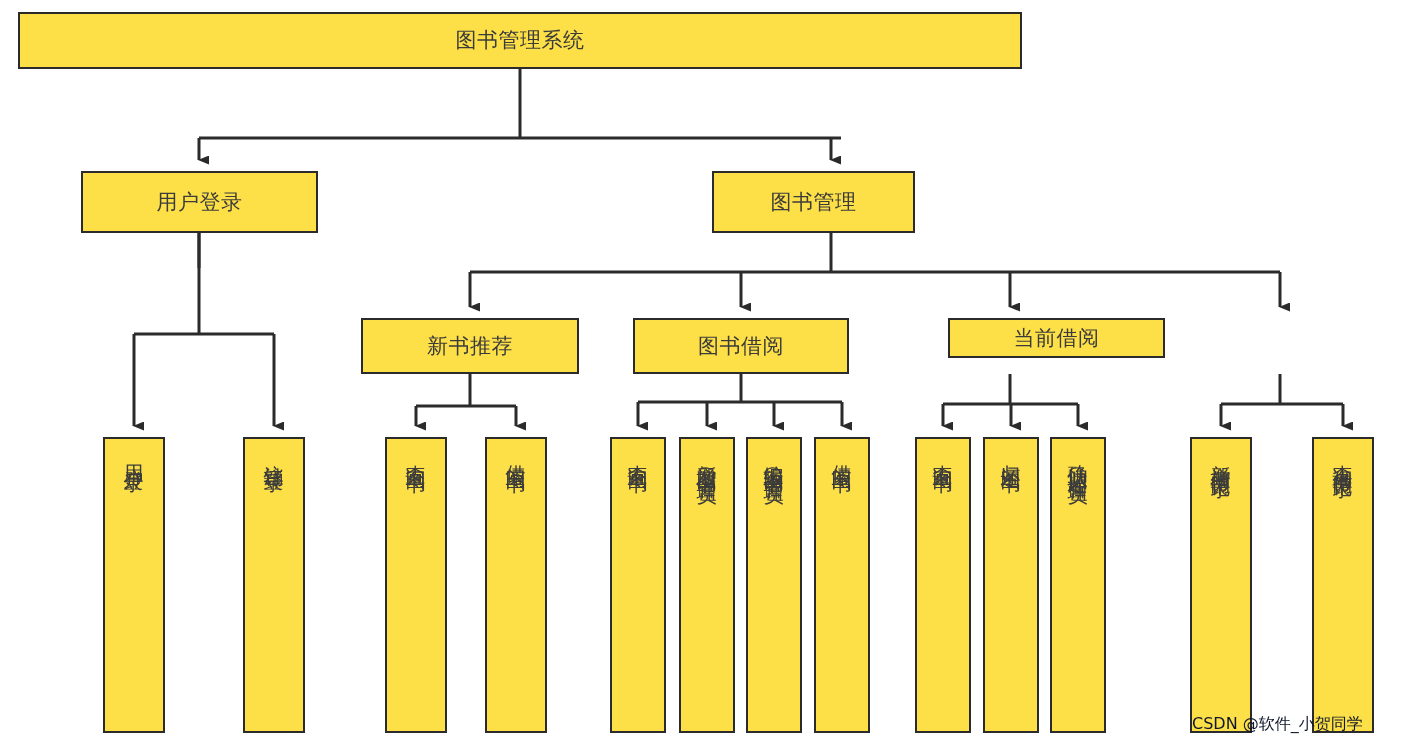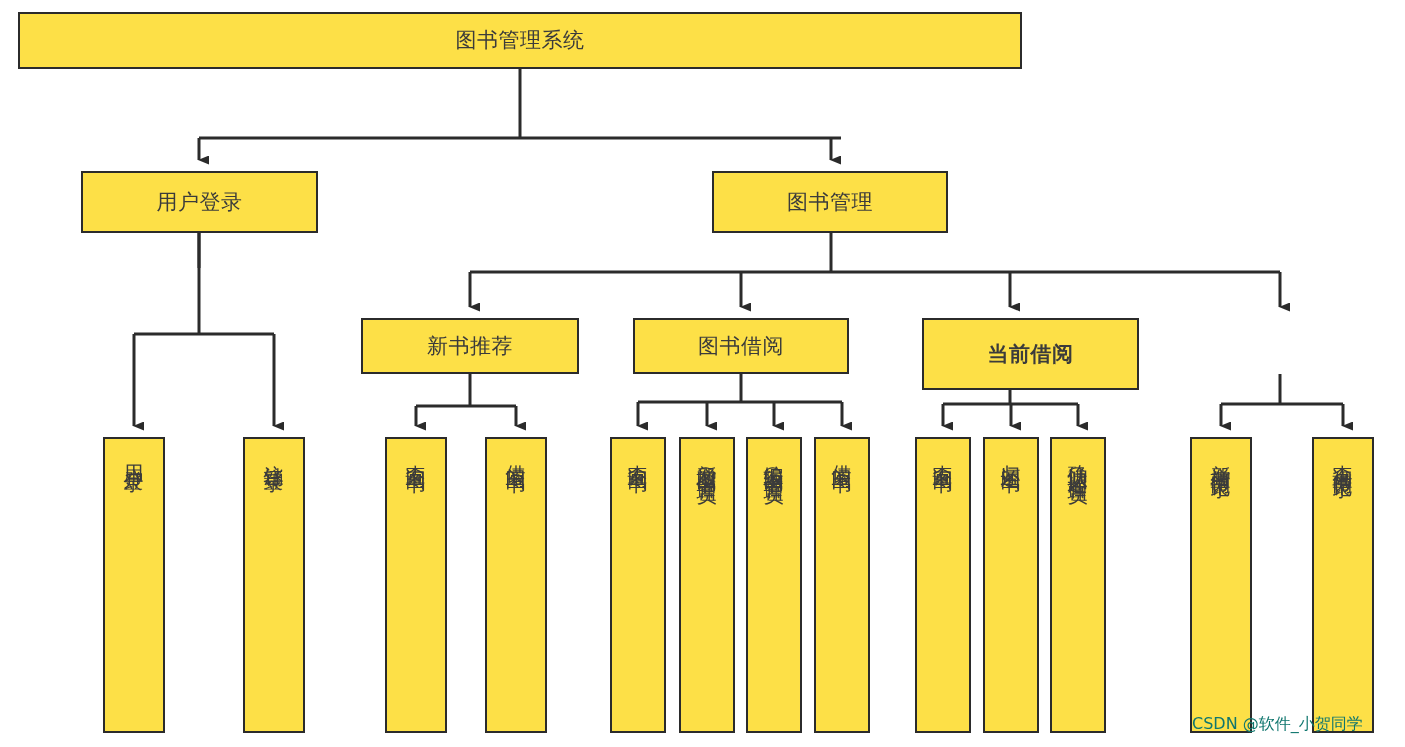--- a/index.html
+++ b/index.html
@@ -56,21 +56,21 @@
     text-orientation: upright;
     font-size: 20px;
     line-height: 1.0;
     letter-spacing: 3px;
   }
   .watermark {
     position: absolute;
     left: 1192px;
     top: 714px;
     font-size: 16px;
-    color: #0f766e;
+    color: #0f172a;
     white-space: nowrap;
     z-index: 3;
     font-family: "DejaVu Sans", "Liberation Sans", sans-serif;
   }
 </style>
 </head>
 <body>
 
 <div id="diagram-root">
 
@@ -127,33 +127,33 @@
   </svg>
 
   <div class="node horizontal" style="left:18px; top:12px; width:1004px; height:57px;">
     <span class="node-label">图书管理系统</span>
   </div>
 
   <div class="node horizontal" style="left:81px; top:171px; width:237px; height:62px;">
     <span class="node-label">用户登录</span>
   </div>
 
-  <div class="node horizontal" style="left:712px; top:171px; width:236px; height:62px;">
+  <div class="node horizontal" style="left:712px; top:171px; width:203px; height:62px;">
     <span class="node-label">图书管理</span>
   </div>
 
   <div class="node horizontal" style="left:361px; top:318px; width:218px; height:56px;">
     <span class="node-label">新书推荐</span>
   </div>
 
   <div class="node horizontal" style="left:633px; top:318px; width:216px; height:56px;">
     <span class="node-label">图书借阅</span>
   </div>
 
-  <div class="node horizontal" style="left:922px; top:318px; width:217px; height:72px;font-weight:bold;">
+  <div class="node horizontal" style="left:948px; top:318px; width:217px; height:40px;">
     <span class="node-label">当前借阅</span>
   </div>
 
 
   <div class="node vertical" style="left:103px; top:437px; width:62px; height:296px;">
     <span class="node-label">用户登录</span>
   </div>
 
   <div class="node vertical" style="left:243px; top:437px; width:62px; height:296px;">
     <span class="node-label">注销登录</span>

